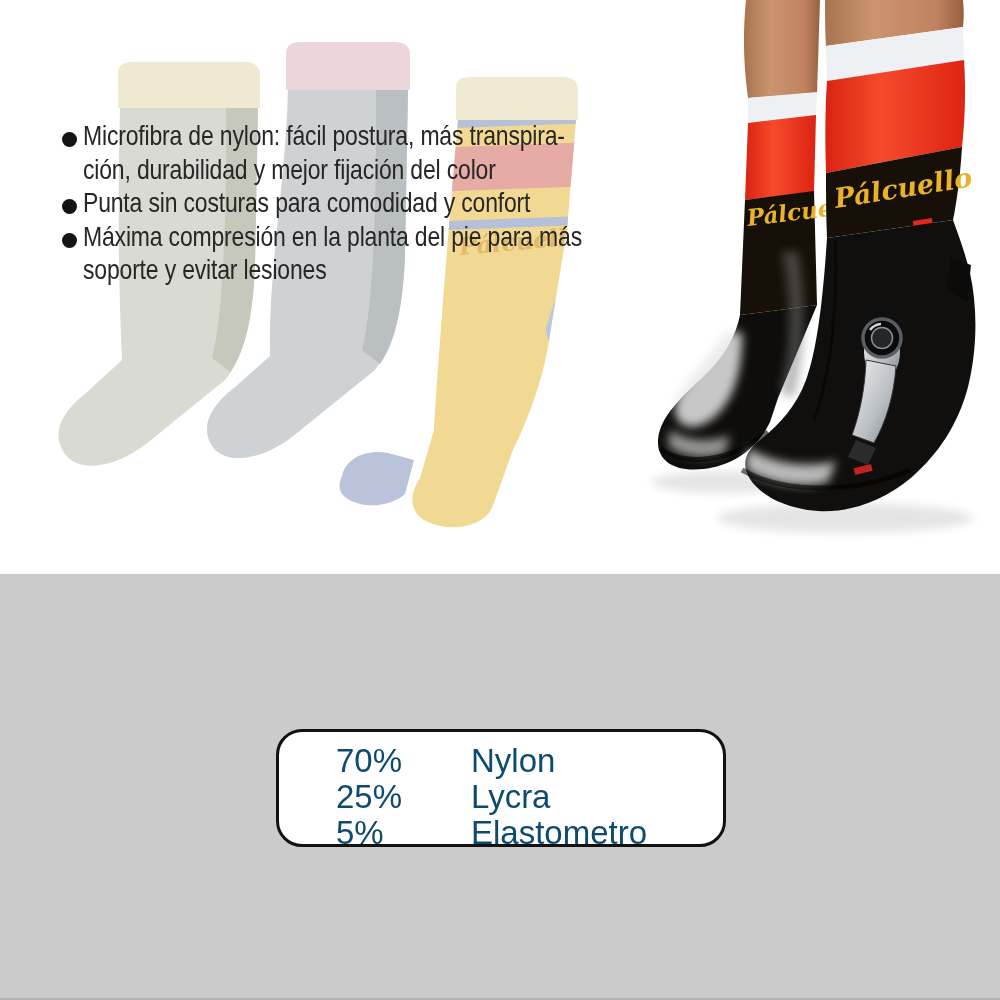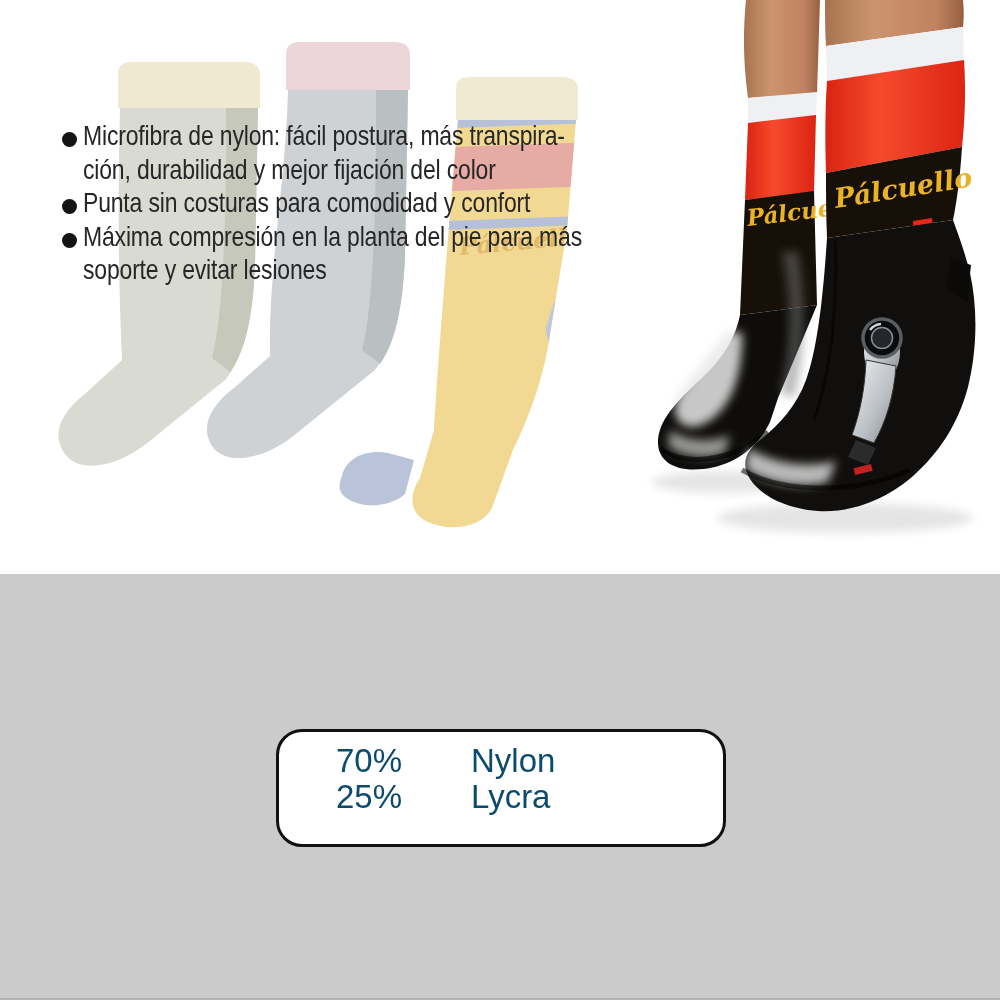--- a/index.html
+++ b/index.html
@@ -153,14 +153,17 @@
 </div>
 
 <div class="bottom-section">
   <div class="comp-box">
     <div class="comp-row">
       <span class="comp-pct">70%</span><span class="comp-mat">Nylon</span>
     </div>
     <div class="comp-row">
       <span class="comp-pct">25%</span><span class="comp-mat">Lycra</span>
     </div>
+    <div class="comp-row">
+      <span class="comp-pct">5%</span><span class="comp-mat">Elastometro</span>
+    </div>
   </div>
 </div>
 
 </body></html>

